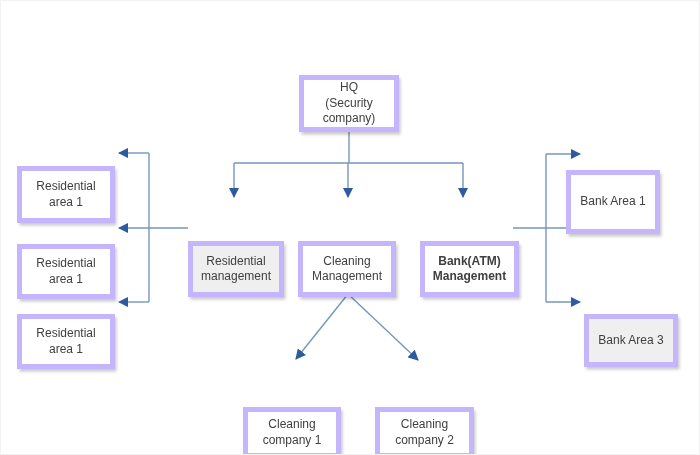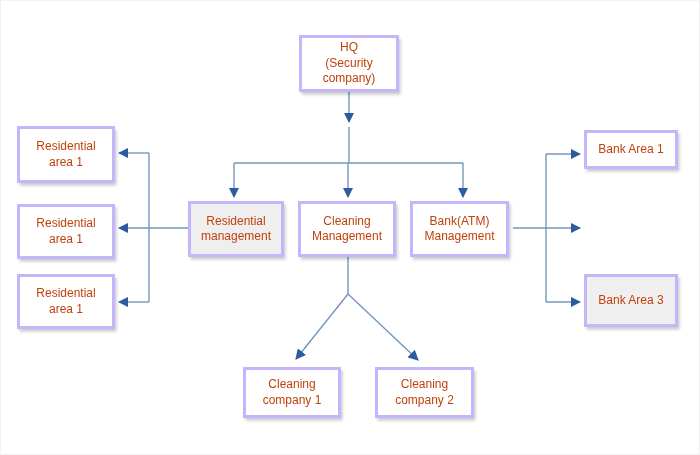--- a/index.html
+++ b/index.html
@@ -23,39 +23,40 @@
     width: 700px; height: 455px;
     pointer-events: none;
   }
   .node {
     position: absolute;
     display: flex;
     align-items: center;
     justify-content: center;
     text-align: center;
     background: #ffffff;
-    border: 3px solid #c4b5fd;
+    border: 5px solid #c4b5fd;
     box-shadow: 1.5px 2.5px 3px rgba(0,0,0,0.22);
-    color: #c2410c;
+    color: #404040;
     font-size: 12px;
     line-height: 1.28;
     white-space: pre-line;
     box-sizing: border-box;
+    margin-top: 40px;
   }
   .node[data-variant="gray"] { background: #efefef; }
 
   
   #node-hq              { left: 298px; top: 34px;  width: 100px; height: 57px; }
   #node-res-mgmt        { left: 187px; top: 200px; width: 96px;  height: 56px; }
   #node-clean-mgmt      { left: 297px; top: 200px; width: 98px;  height: 56px; }
-  #node-bank-mgmt       { left: 409px; top: 200px; width: 99px;  height: 56px; }
+  #node-bank-mgmt       { left: 419px; top: 200px; width: 99px;  height: 56px; font-weight: bold; }
   #node-res-area-0      { left: 16px;  top: 125px; width: 98px;  height: 57px; }
   #node-res-area-1      { left: 16px;  top: 203px; width: 98px;  height: 55px; }
   #node-res-area-2      { left: 16px;  top: 273px; width: 98px;  height: 55px; }
-  #node-bank-area-0     { left: 583px; top: 129px; width: 94px;  height: 39px; }
+  #node-bank-area-0     { left: 565px; top: 129px; width: 94px;  height: 64px; }
   #node-bank-area-1     { left: 583px; top: 203px; width: 94px;  height: 54px; }
   #node-bank-area-2     { left: 583px; top: 273px; width: 94px;  height: 53px; }
   #node-clean-co-0      { left: 242px; top: 366px; width: 98px;  height: 51px; }
   #node-clean-co-1      { left: 374px; top: 366px; width: 99px;  height: 51px; }
 </style>
 </head>
 <body>
 
 <div id="canvas">
 

